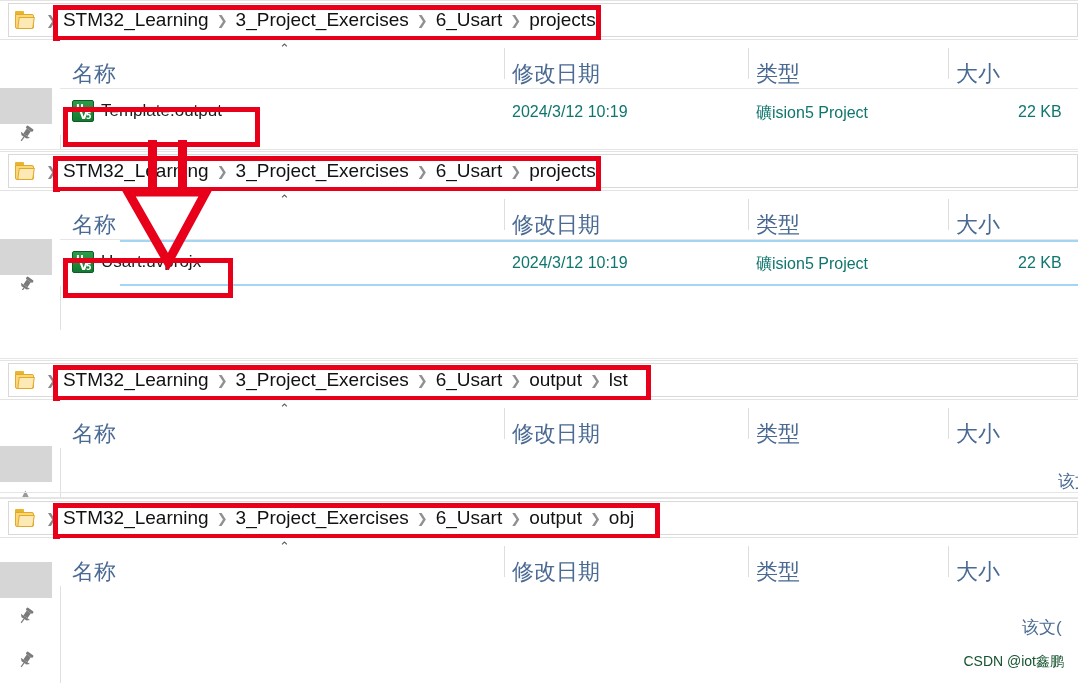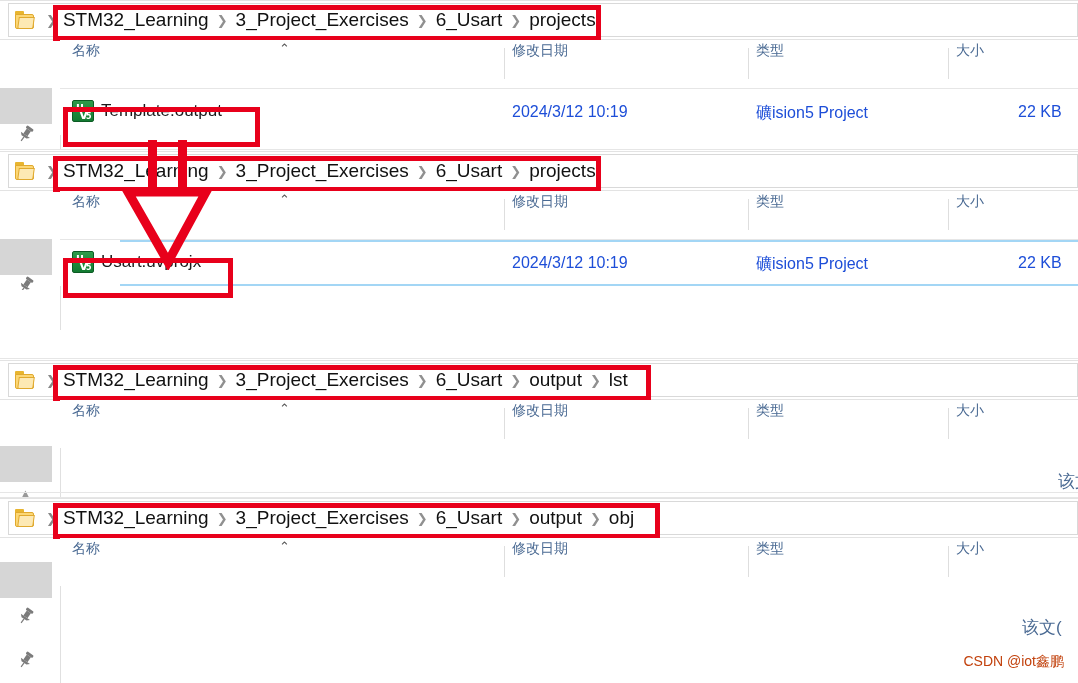--- a/index.html
+++ b/index.html
@@ -113,22 +113,22 @@
 
   
   .colhead {
     position: relative;
     height: 48px;
     background: #ffffff;
     border-bottom: 1px solid #e6e6e6;
   }
   .colhead .cell {
     position: absolute;
-    top: 2px;
-    font-size: 14px;
+    top: 19px;
+    font-size: 22px;
     color: #4a6a93;
     white-space: nowrap;
   }
   .colhead .sep {
     position: absolute;
     top: 8px;
     width: 1px;
     height: 31px;
     background: #dedede;
   }
@@ -155,21 +155,21 @@
     right: 0;
     height: 2px;
     background: #a3d6f5;
   }
   .filerow.selected::before { top: 0; }
   .filerow.selected::after  { bottom: 0; }
 
   .cellabs {
     position: absolute;
     font-size: 16px;
-    color: #1d4ed8;
+    color: #0f766e;
     white-space: nowrap;
     top: 14px;
   }
   .cell-name {
     left: 72px;
     top: 11px;
     display: flex;
     align-items: center;
     color: #1a1a1a;
     font-size: 17px;
@@ -274,21 +274,21 @@
     position: absolute;
     pointer-events: none;
   }
 
   
   .watermark {
     position: absolute;
     right: 14px;
     bottom: 12px;
     font-size: 14px;
-    color: #c2410c;
+    color: #14532d;
     white-space: nowrap;
   }
 </style>
 </head>
 <body>
 
 <div class="strip" style="top:0px;height:150px;">
 
   <div class="leftpane" style="top:42px;height:108px;"></div>
   <div class="navblock" style="top:88px;"></div>

